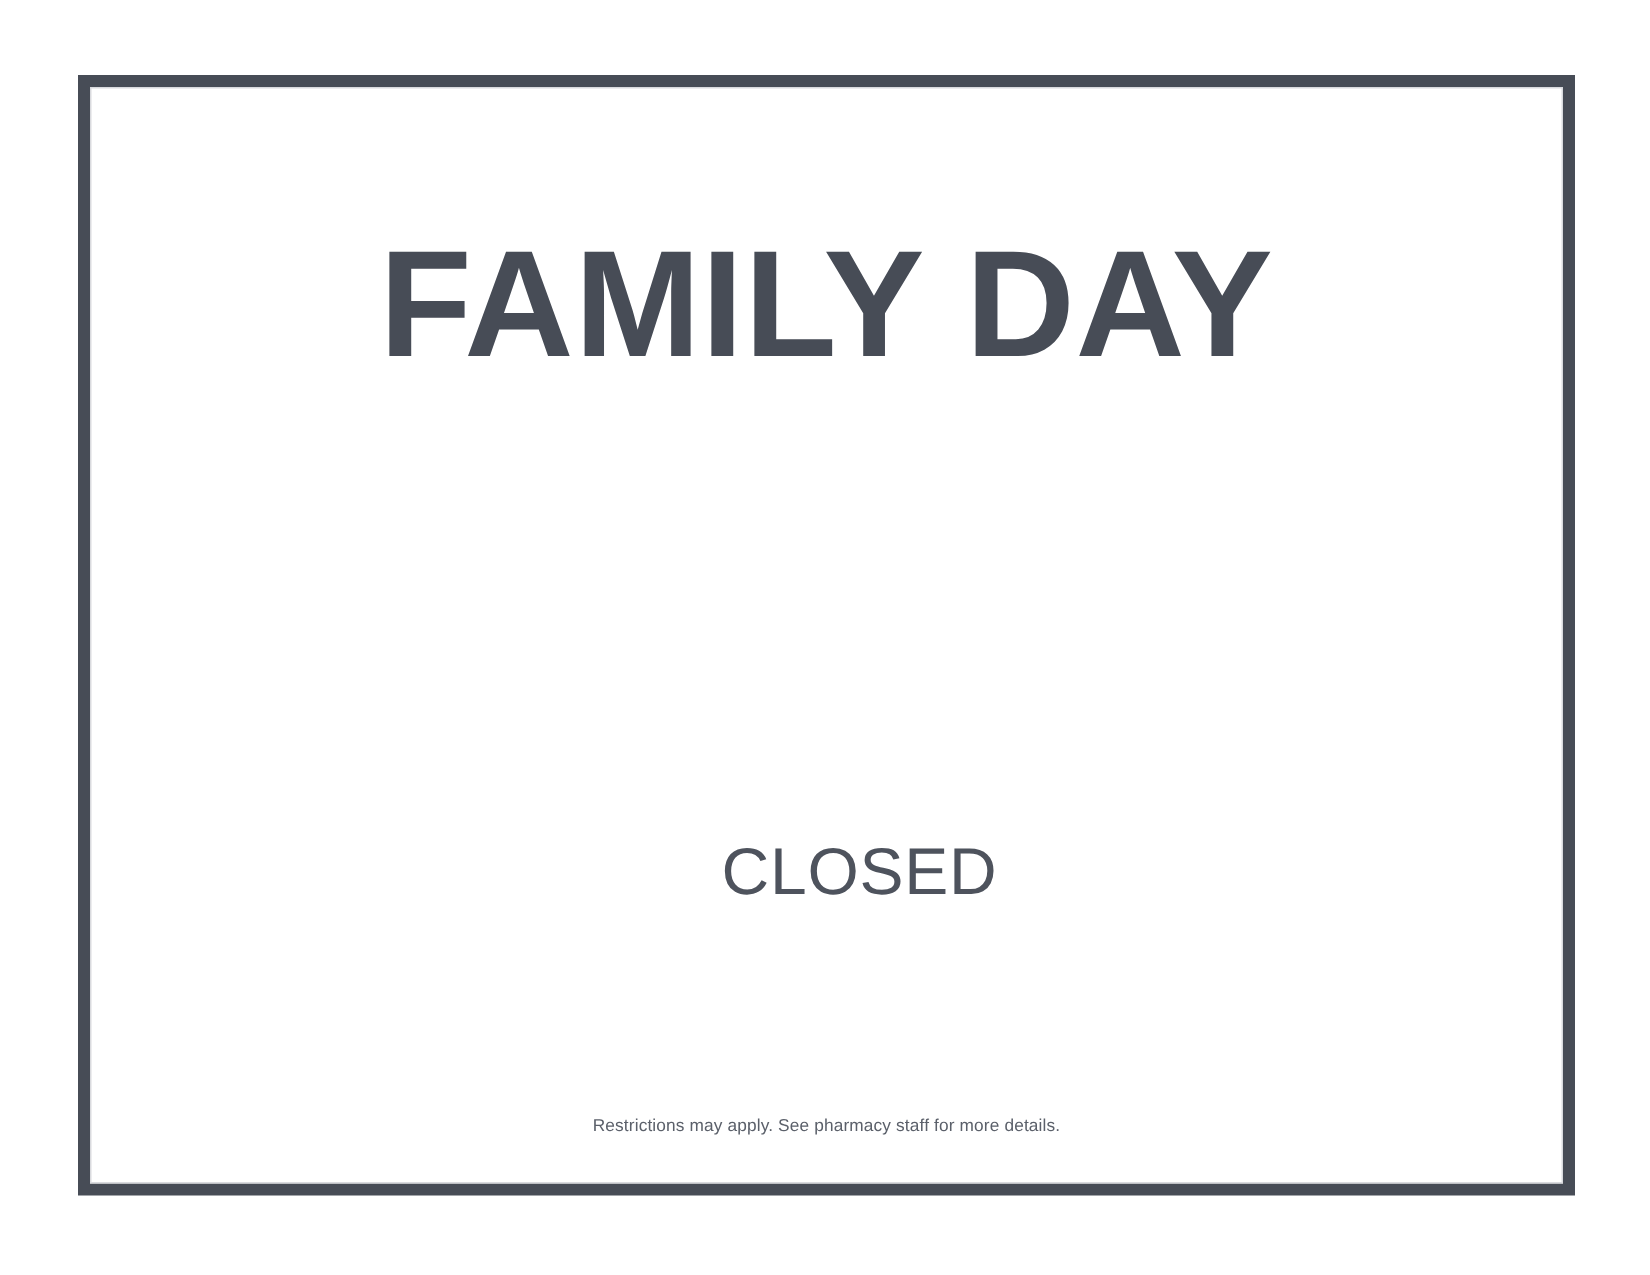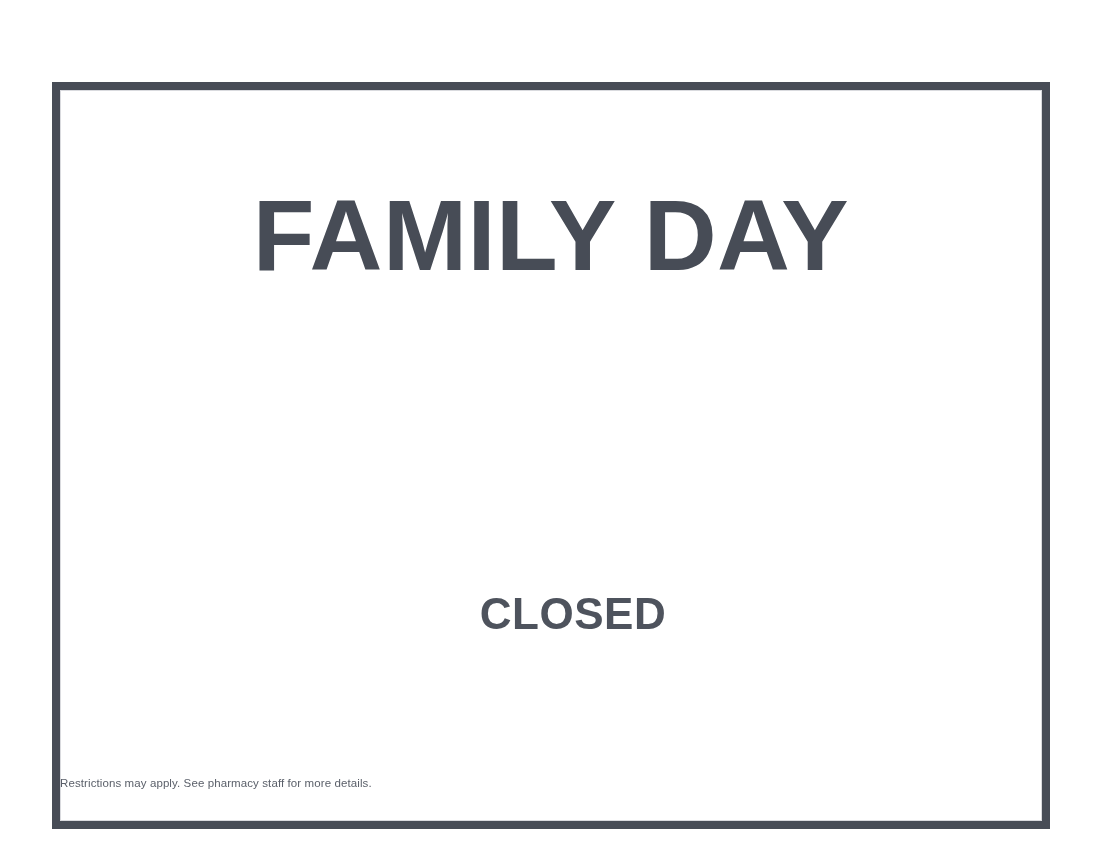--- a/index.html
+++ b/index.html
@@ -25,21 +25,20 @@
   
   .sign-frame {
     position: absolute;
     left: 52px;
     top: 50px;
     width: 998px;
     height: 747px;
     box-sizing: border-box;
     border: 8px solid #474c56;
     background: #ffffff;
-    margin-top: 32px;
   }
 
   
   .sign-inner-rule {
     position: absolute;
     left: 0;
     top: 0;
     right: 0;
     bottom: 0;
     box-sizing: border-box;
@@ -85,33 +84,34 @@
     white-space: nowrap;
   }
 
   .status-line {
     position: absolute;
     left: 0;
     right: 0;
     top: 500px;
     text-align: center;
     font-size: 44px;
-    font-weight: 700;
+    font-weight: 400;
     letter-spacing: 0.5px;
     line-height: 1.1;
     color: #4e535d;
     white-space: nowrap;
     padding-left: 44px;
   }
 
   .disclaimer {
     position: absolute;
     left: 0;
     right: 0;
     bottom: 32px;
+    text-align: center;
     font-size: 11.5px;
     font-weight: 400;
     letter-spacing: 0.1px;
     color: #5b606a;
   }
 </style>
 </head>
 <body>
 
 <div class="page">

